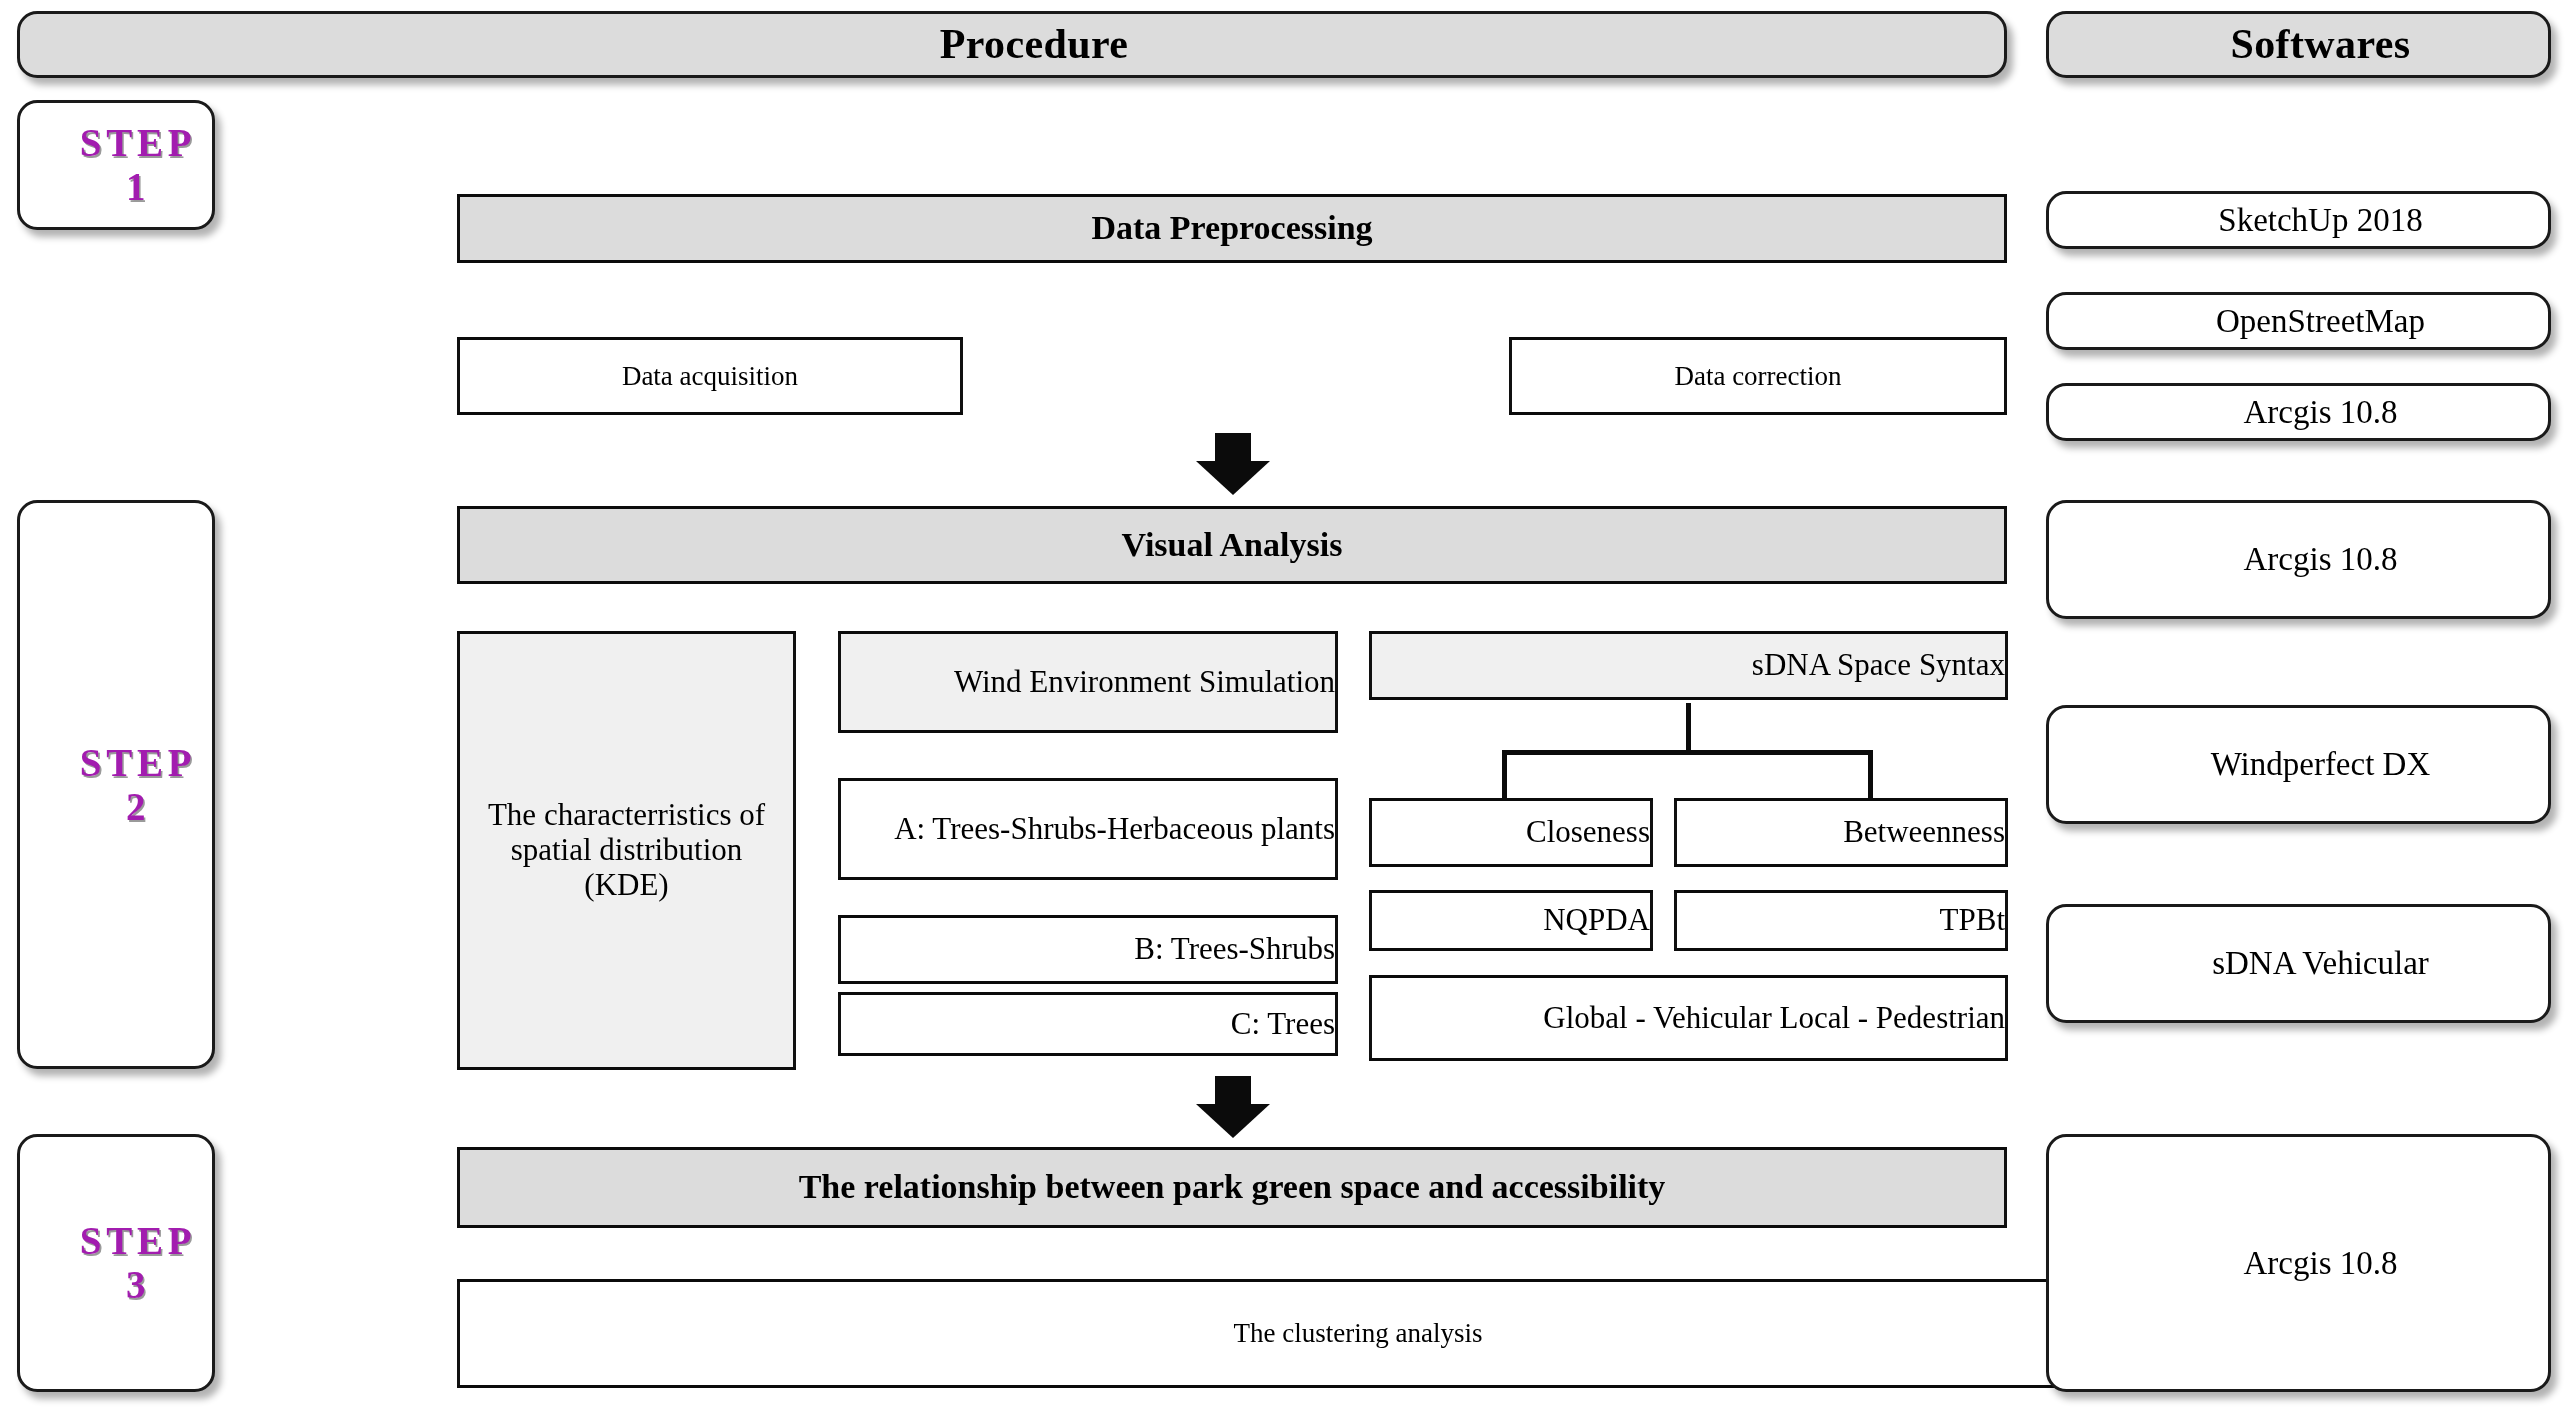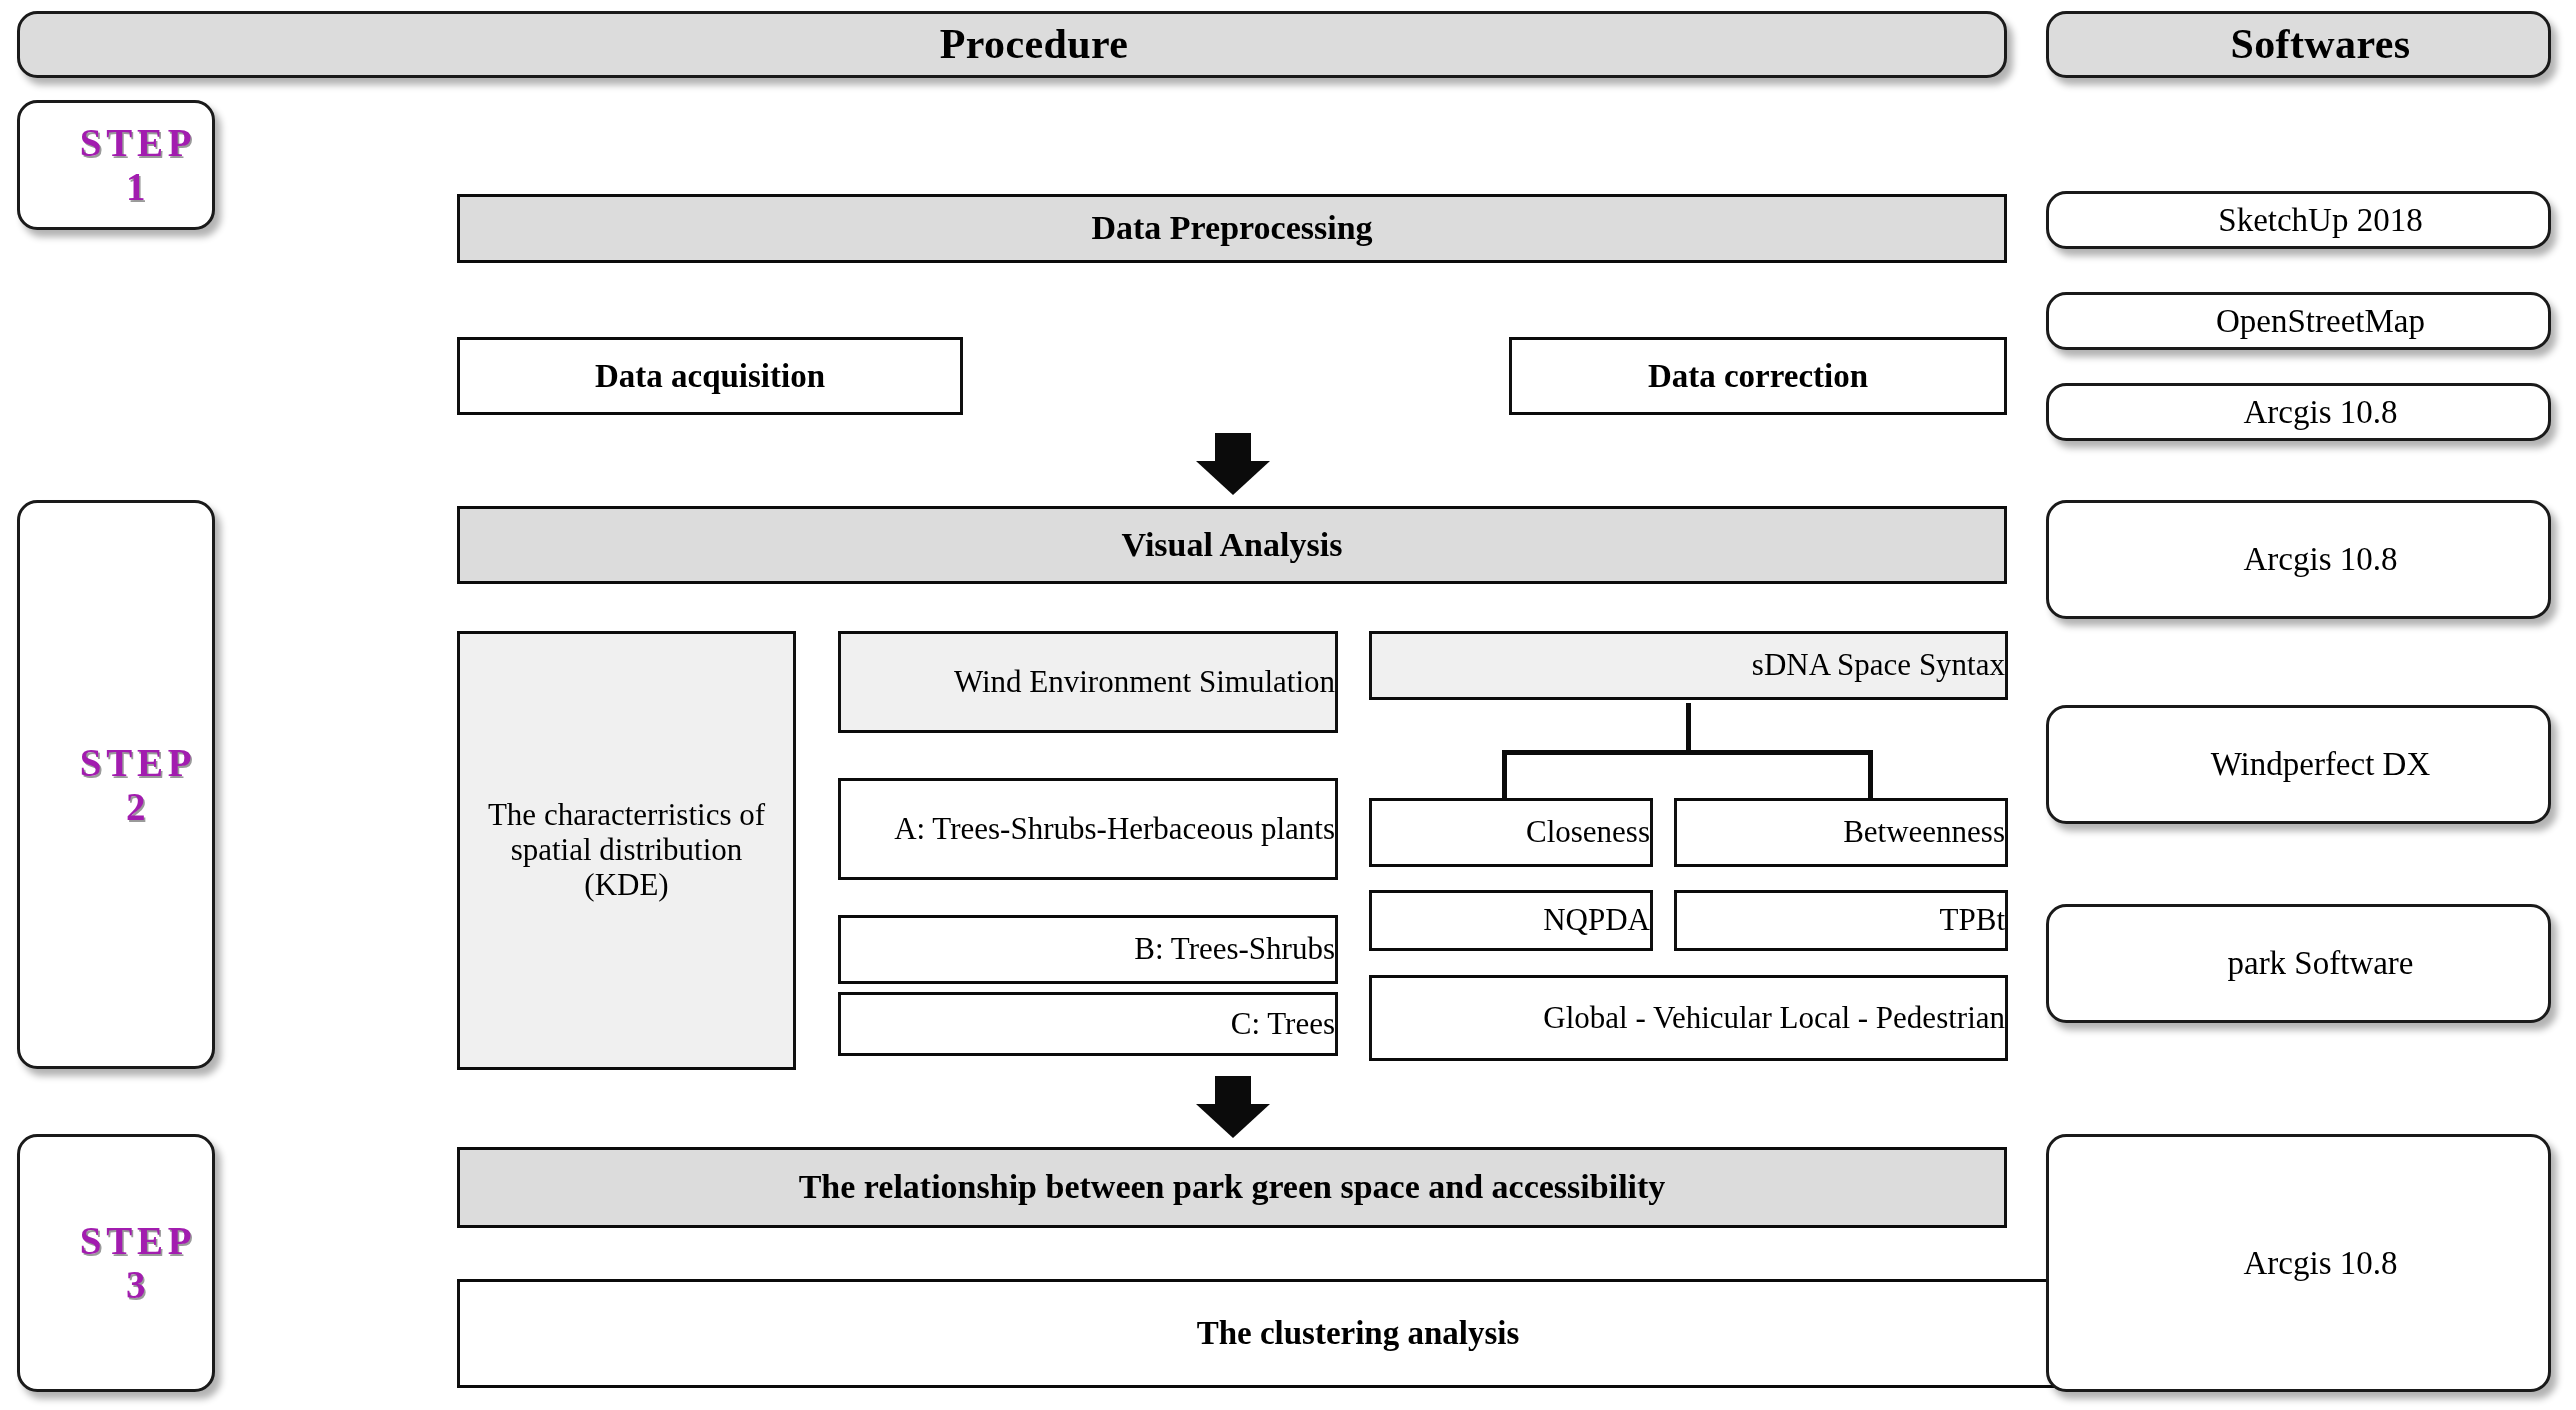--- a/index.html
+++ b/index.html
@@ -22,21 +22,21 @@
 
   
   .rect::before{content:"";position:absolute;left:-3.1px;right:-3.1px;top:-3.1px;height:3.1px;background:#0b0b0b;}
   .rect::after{content:"";position:absolute;left:-3.1px;right:-3.1px;bottom:-3.1px;height:3.1px;background:#0b0b0b;}
 
   
   .t-banner{font-size:42px;font-weight:bold;letter-spacing:0.4px;}
   .t-step{font-size:39px;font-weight:bold;letter-spacing:4.7px;color:#a21caf;
           text-shadow:1.6px 1.6px 0 #9a9a9a;}
   .t-secthead{font-size:34px;font-weight:bold;}
-  .t-body{font-size:33px;font-weight:bold;text-align:right;}
+  .t-body{font-size:27px;font-weight:normal;text-align:right;}
   .t-soft{font-size:33px;font-weight:normal;}
   .t-small{font-size:31px;font-weight:normal;justify-content:flex-end;}
 
   
   .vline{position:absolute;background:#0b0b0b;width:4.7px;}
   .hline{position:absolute;background:#0b0b0b;height:4.7px;}
   .arrow{position:absolute;}
   .arrow .shaft{position:absolute;left:50%;transform:translateX(-50%);top:0;
                 width:36px;background:#0b0b0b;}
   .arrow .head{position:absolute;left:50%;transform:translateX(-50%);bottom:0;
@@ -138,21 +138,21 @@
     <span>Global - Vehicular Local - Pedestrian</span>
   </div>
 
   <div class="bx round t-soft" style="left:2046px;top:500px;width:505px;height:119px;">
     <span>Arcgis 10.8</span>
   </div>
   <div class="bx round t-soft" style="left:2046px;top:705px;width:505px;height:119px;">
     <span>Windperfect DX</span>
   </div>
   <div class="bx round t-soft" style="left:2046px;top:904px;width:505px;height:119px;">
-    <span>park Software</span>
+    <span>sDNA Vehicular</span>
   </div>
 
   <div class="arrow" style="left:1196px;top:1076px;width:73px;height:62px;">
     <div class="shaft" style="height:31px;"></div>
     <div class="head"></div>
   </div>
 
   <div class="bx round t-step" style="left:17px;top:1134px;width:198px;height:258px;">
     <span>STEP  3</span>
   </div>

